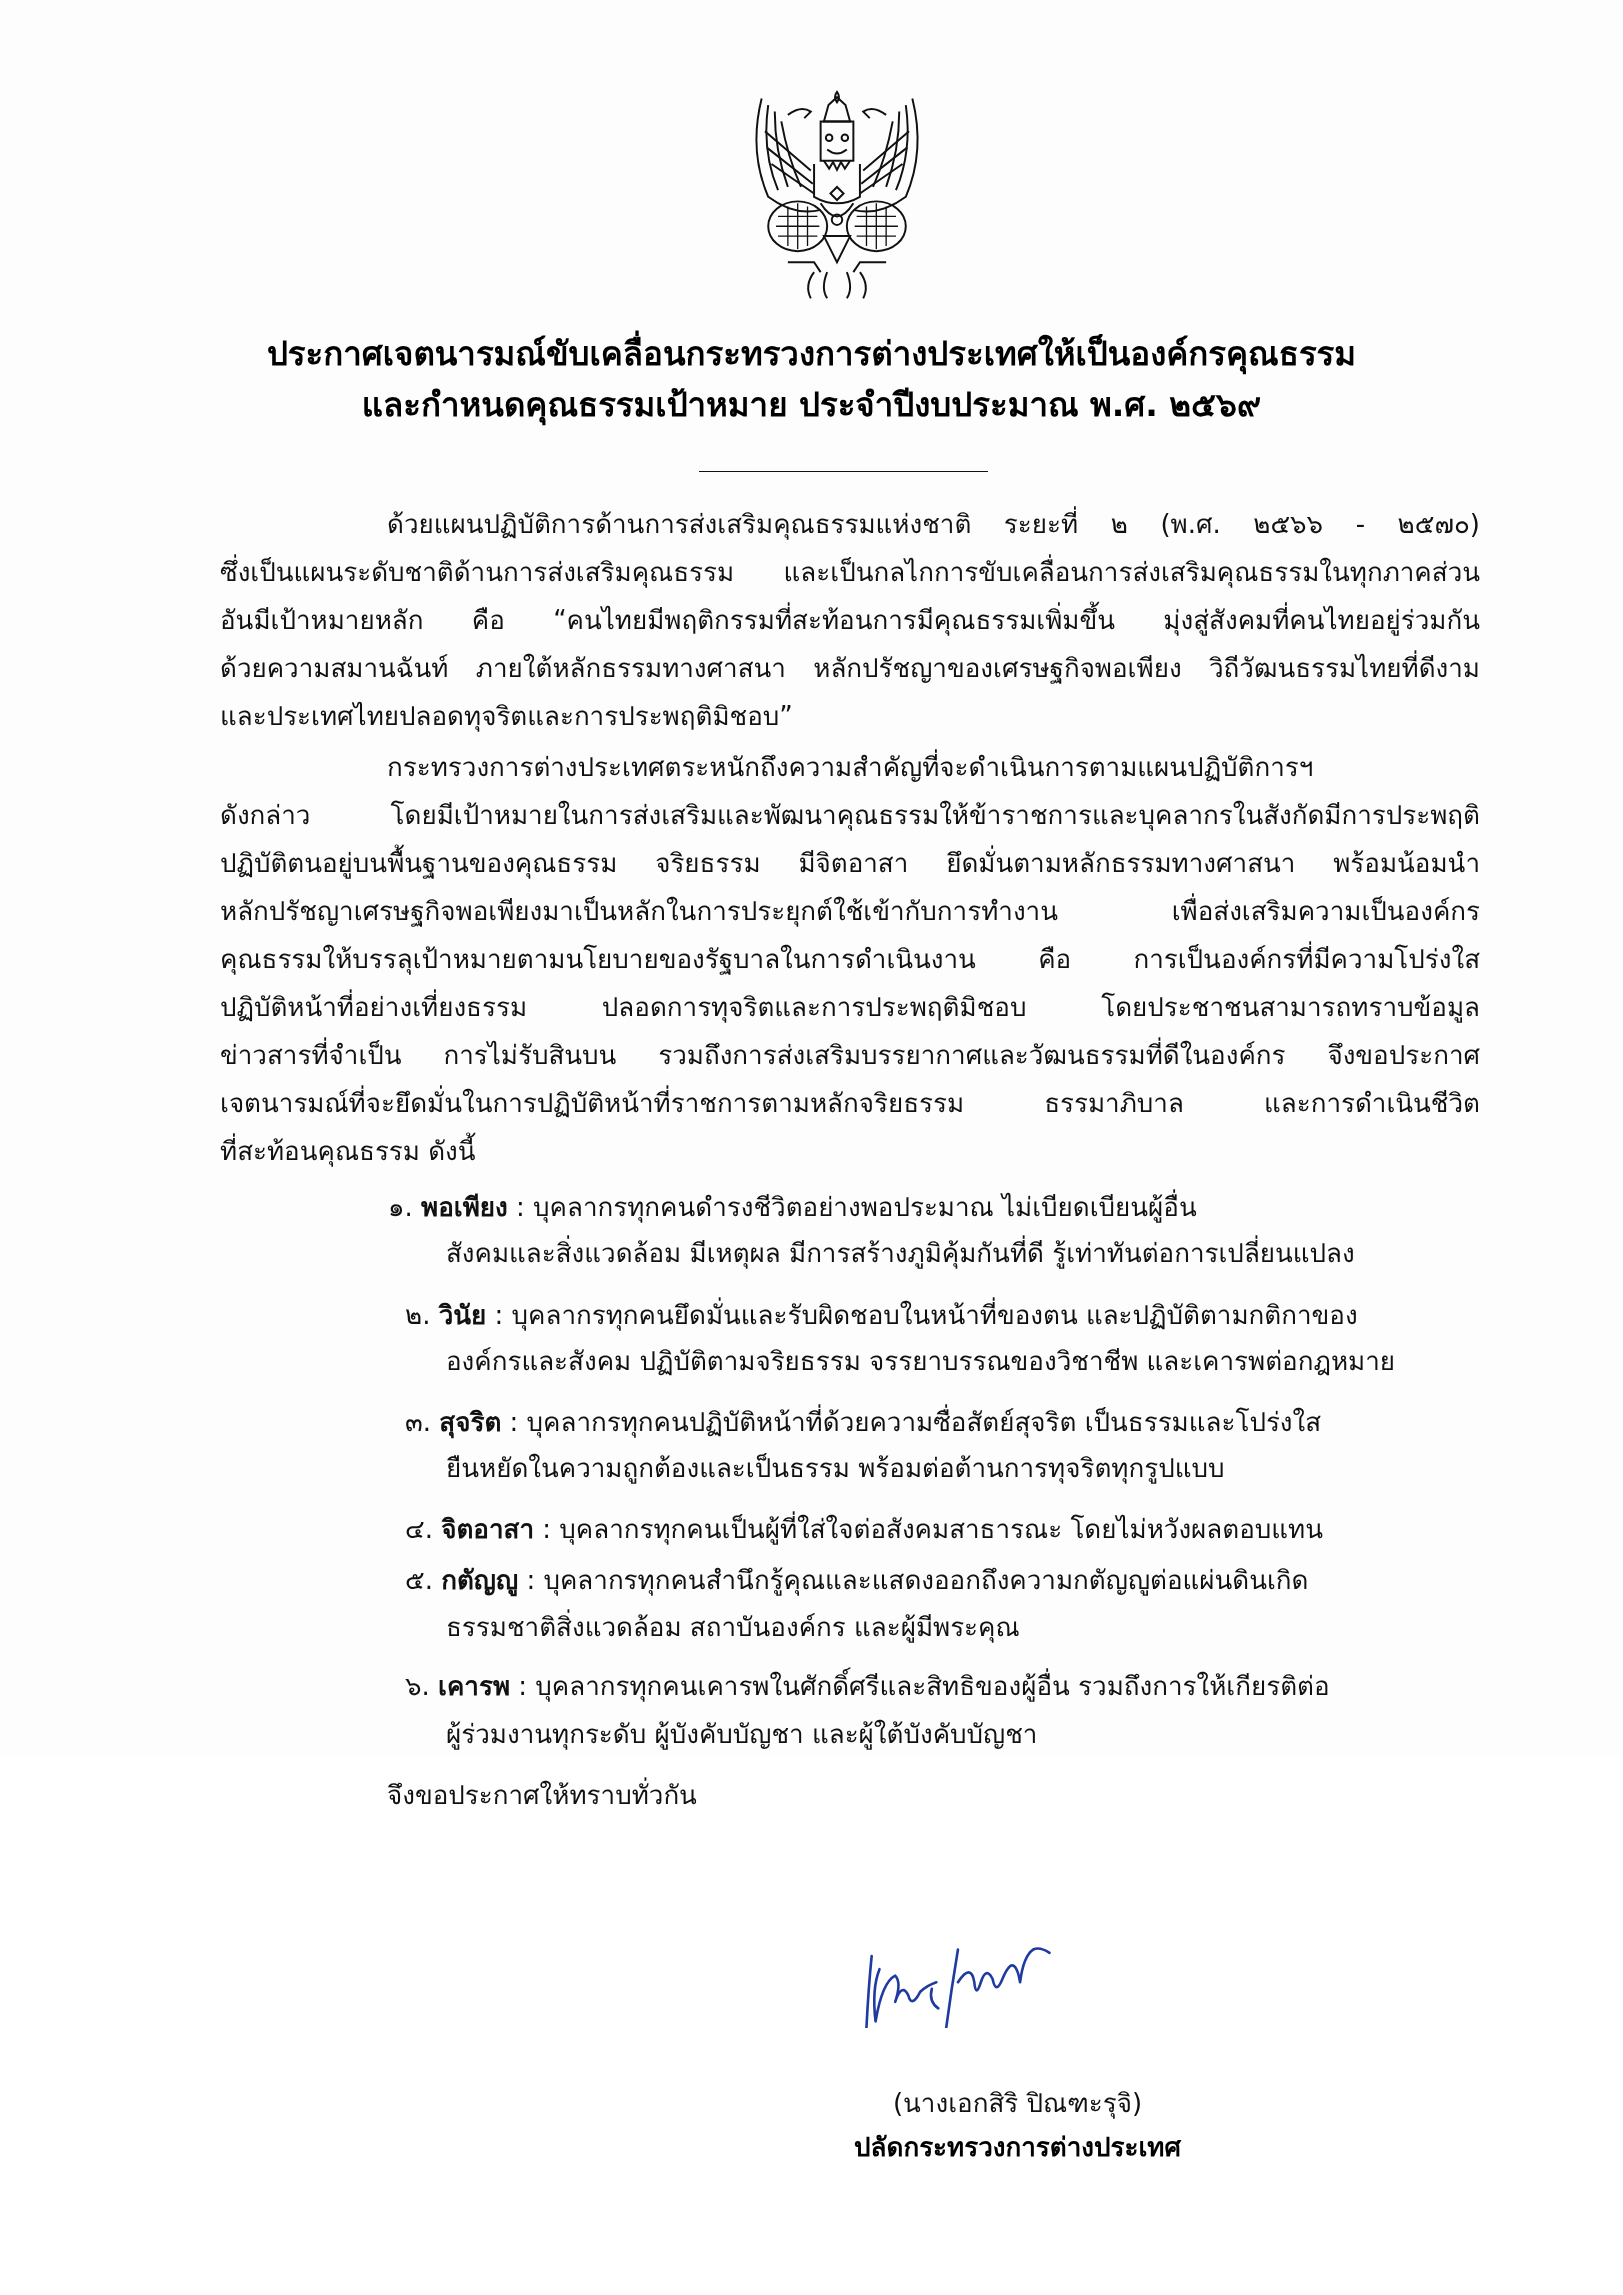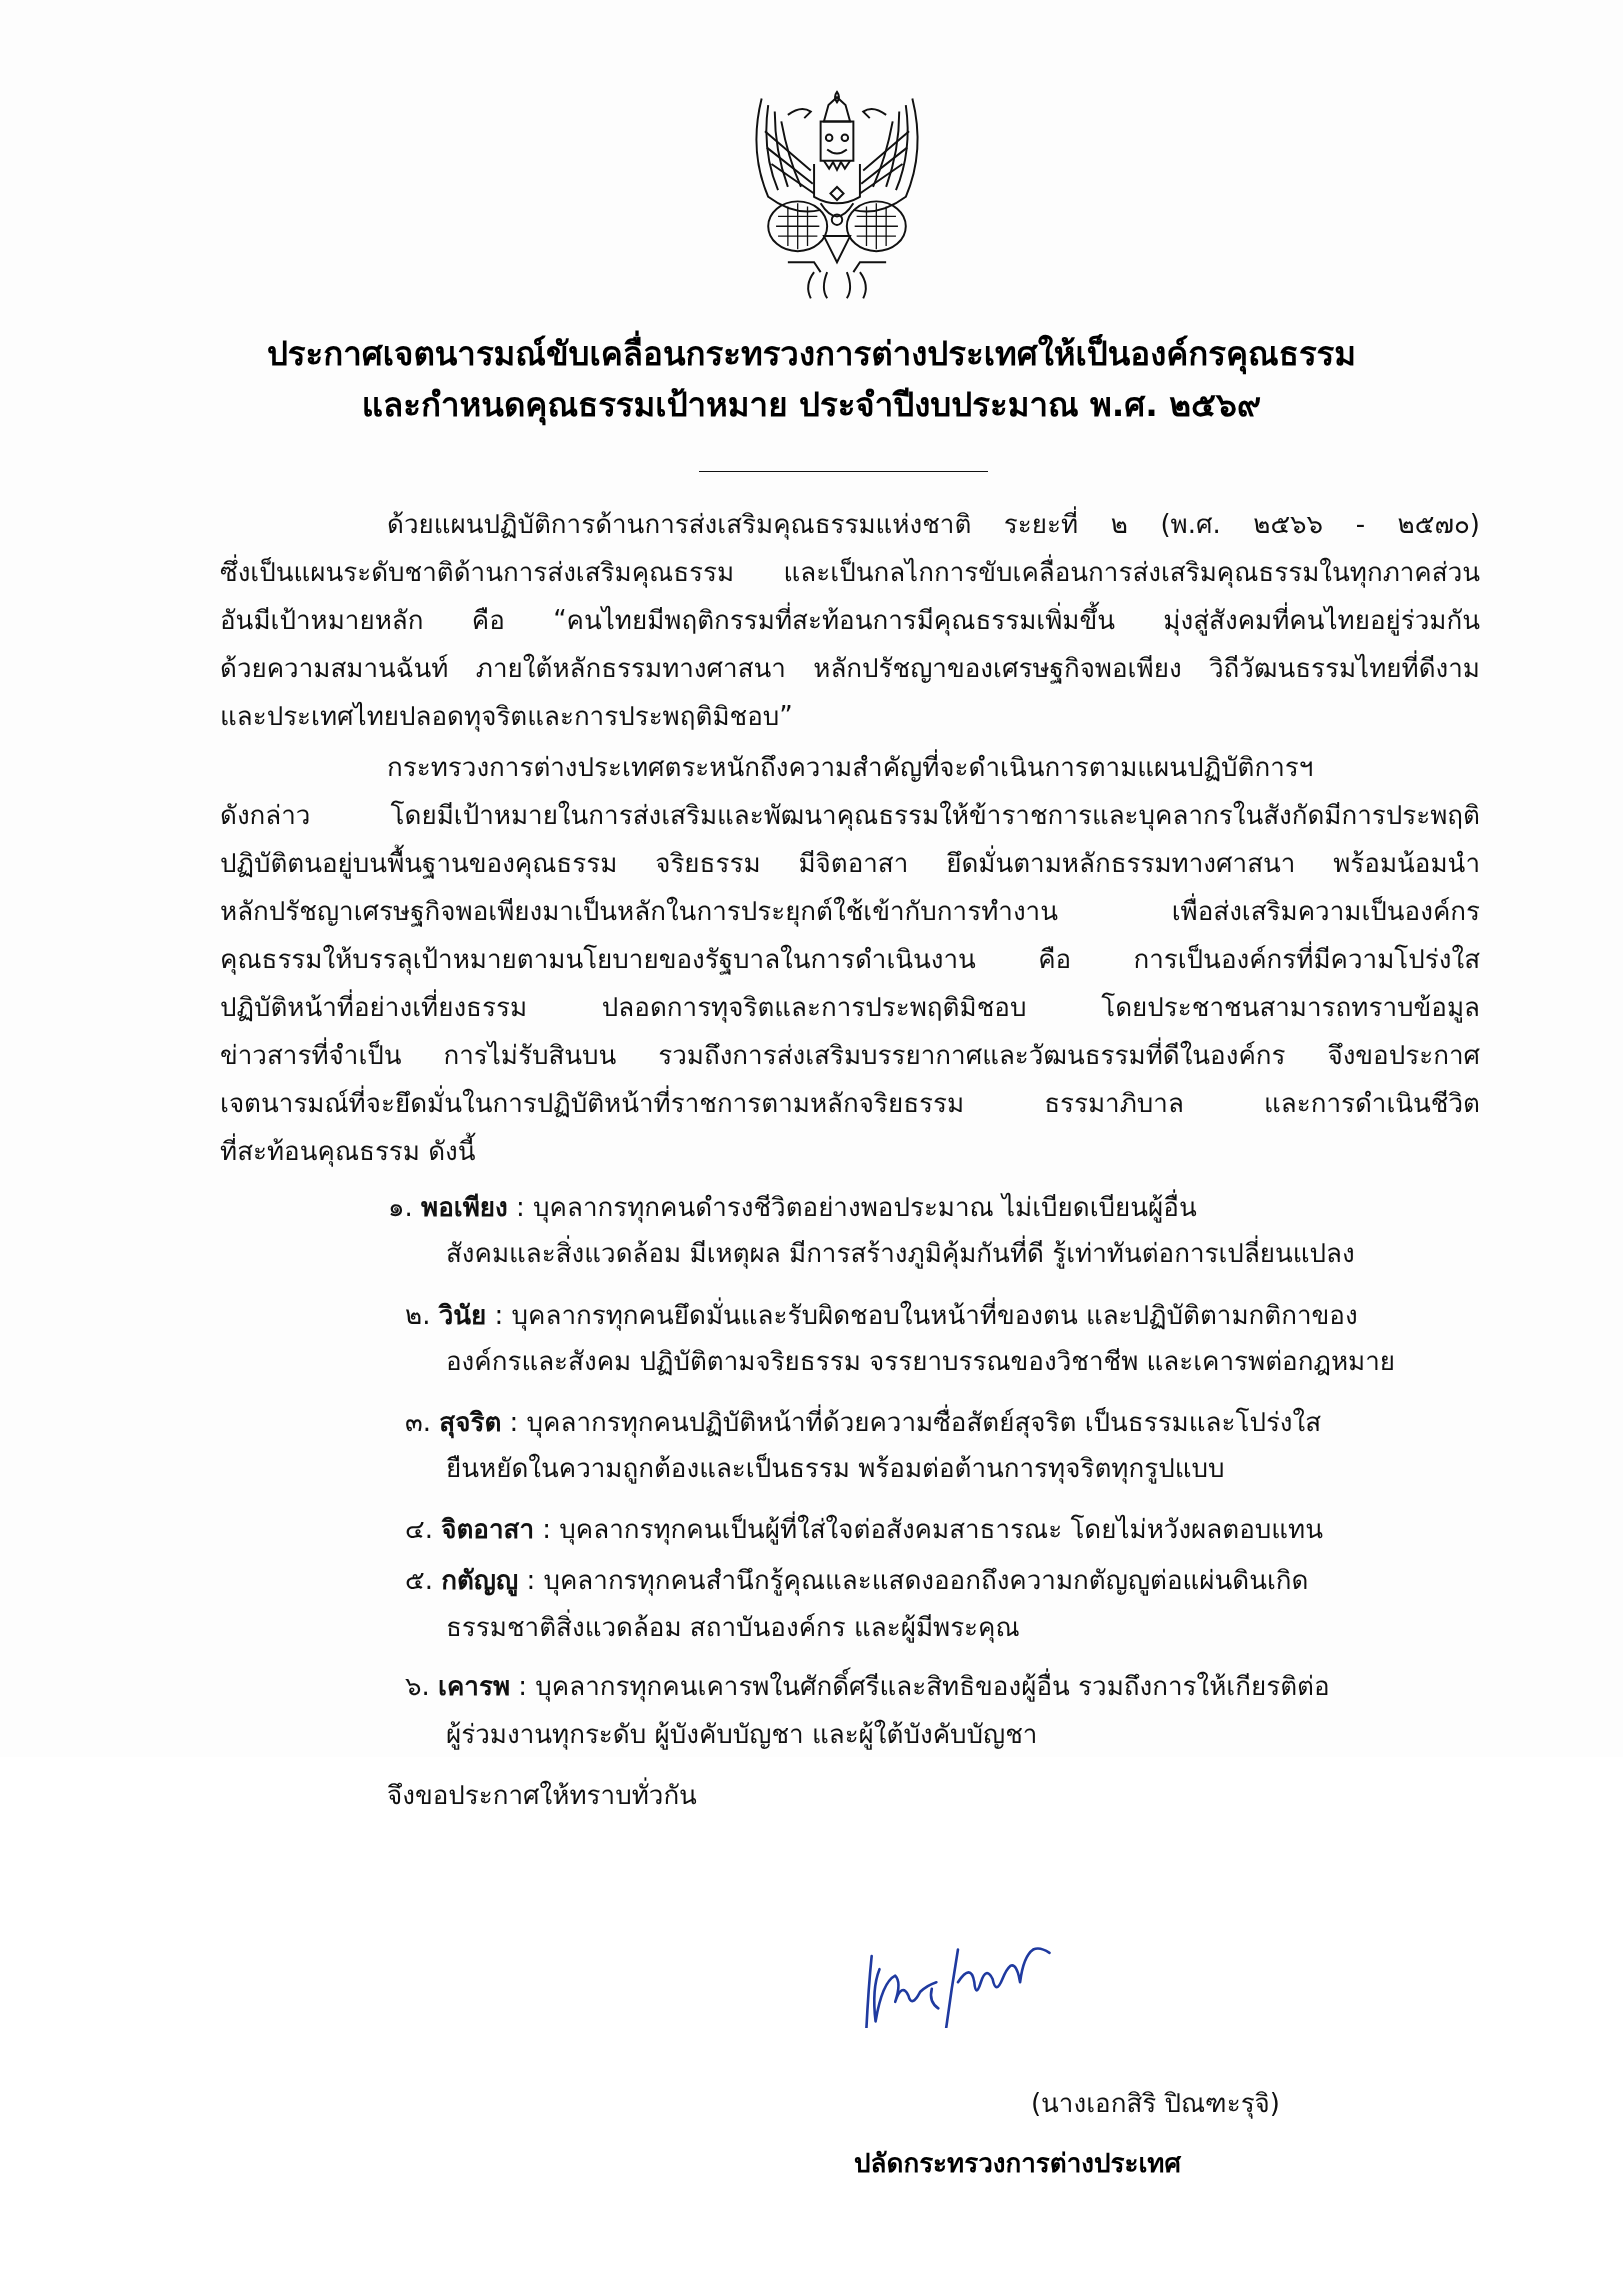--- a/index.html
+++ b/index.html
@@ -101,22 +101,22 @@
       height: 85px;
     }
     .signer {
       position: absolute;
       width: 525px;
       left: 755px;
       text-align: center;
       font-size: 26px;
       line-height: 39px;
     }
-    .signer.name { top: 2084px; text-align: right; }
-    .signer.title { top: 2128px; margin-top: 16px; }
+    .signer.name { top: 2084px; }
+    .signer.title { top: 2128px; }
   </style>
 </head>
 <body>
 
 <div class="page">
 
   <svg class="emblem" viewBox="0 0 290 330" fill="none" stroke="#111" stroke-width="3">
 
     <path d="M145 10 q-6 8 0 16 q6 -8 0 -16 z"></path>
     <path d="M132 30 L145 18 L158 30 L165 55 L125 55 Z"></path>

